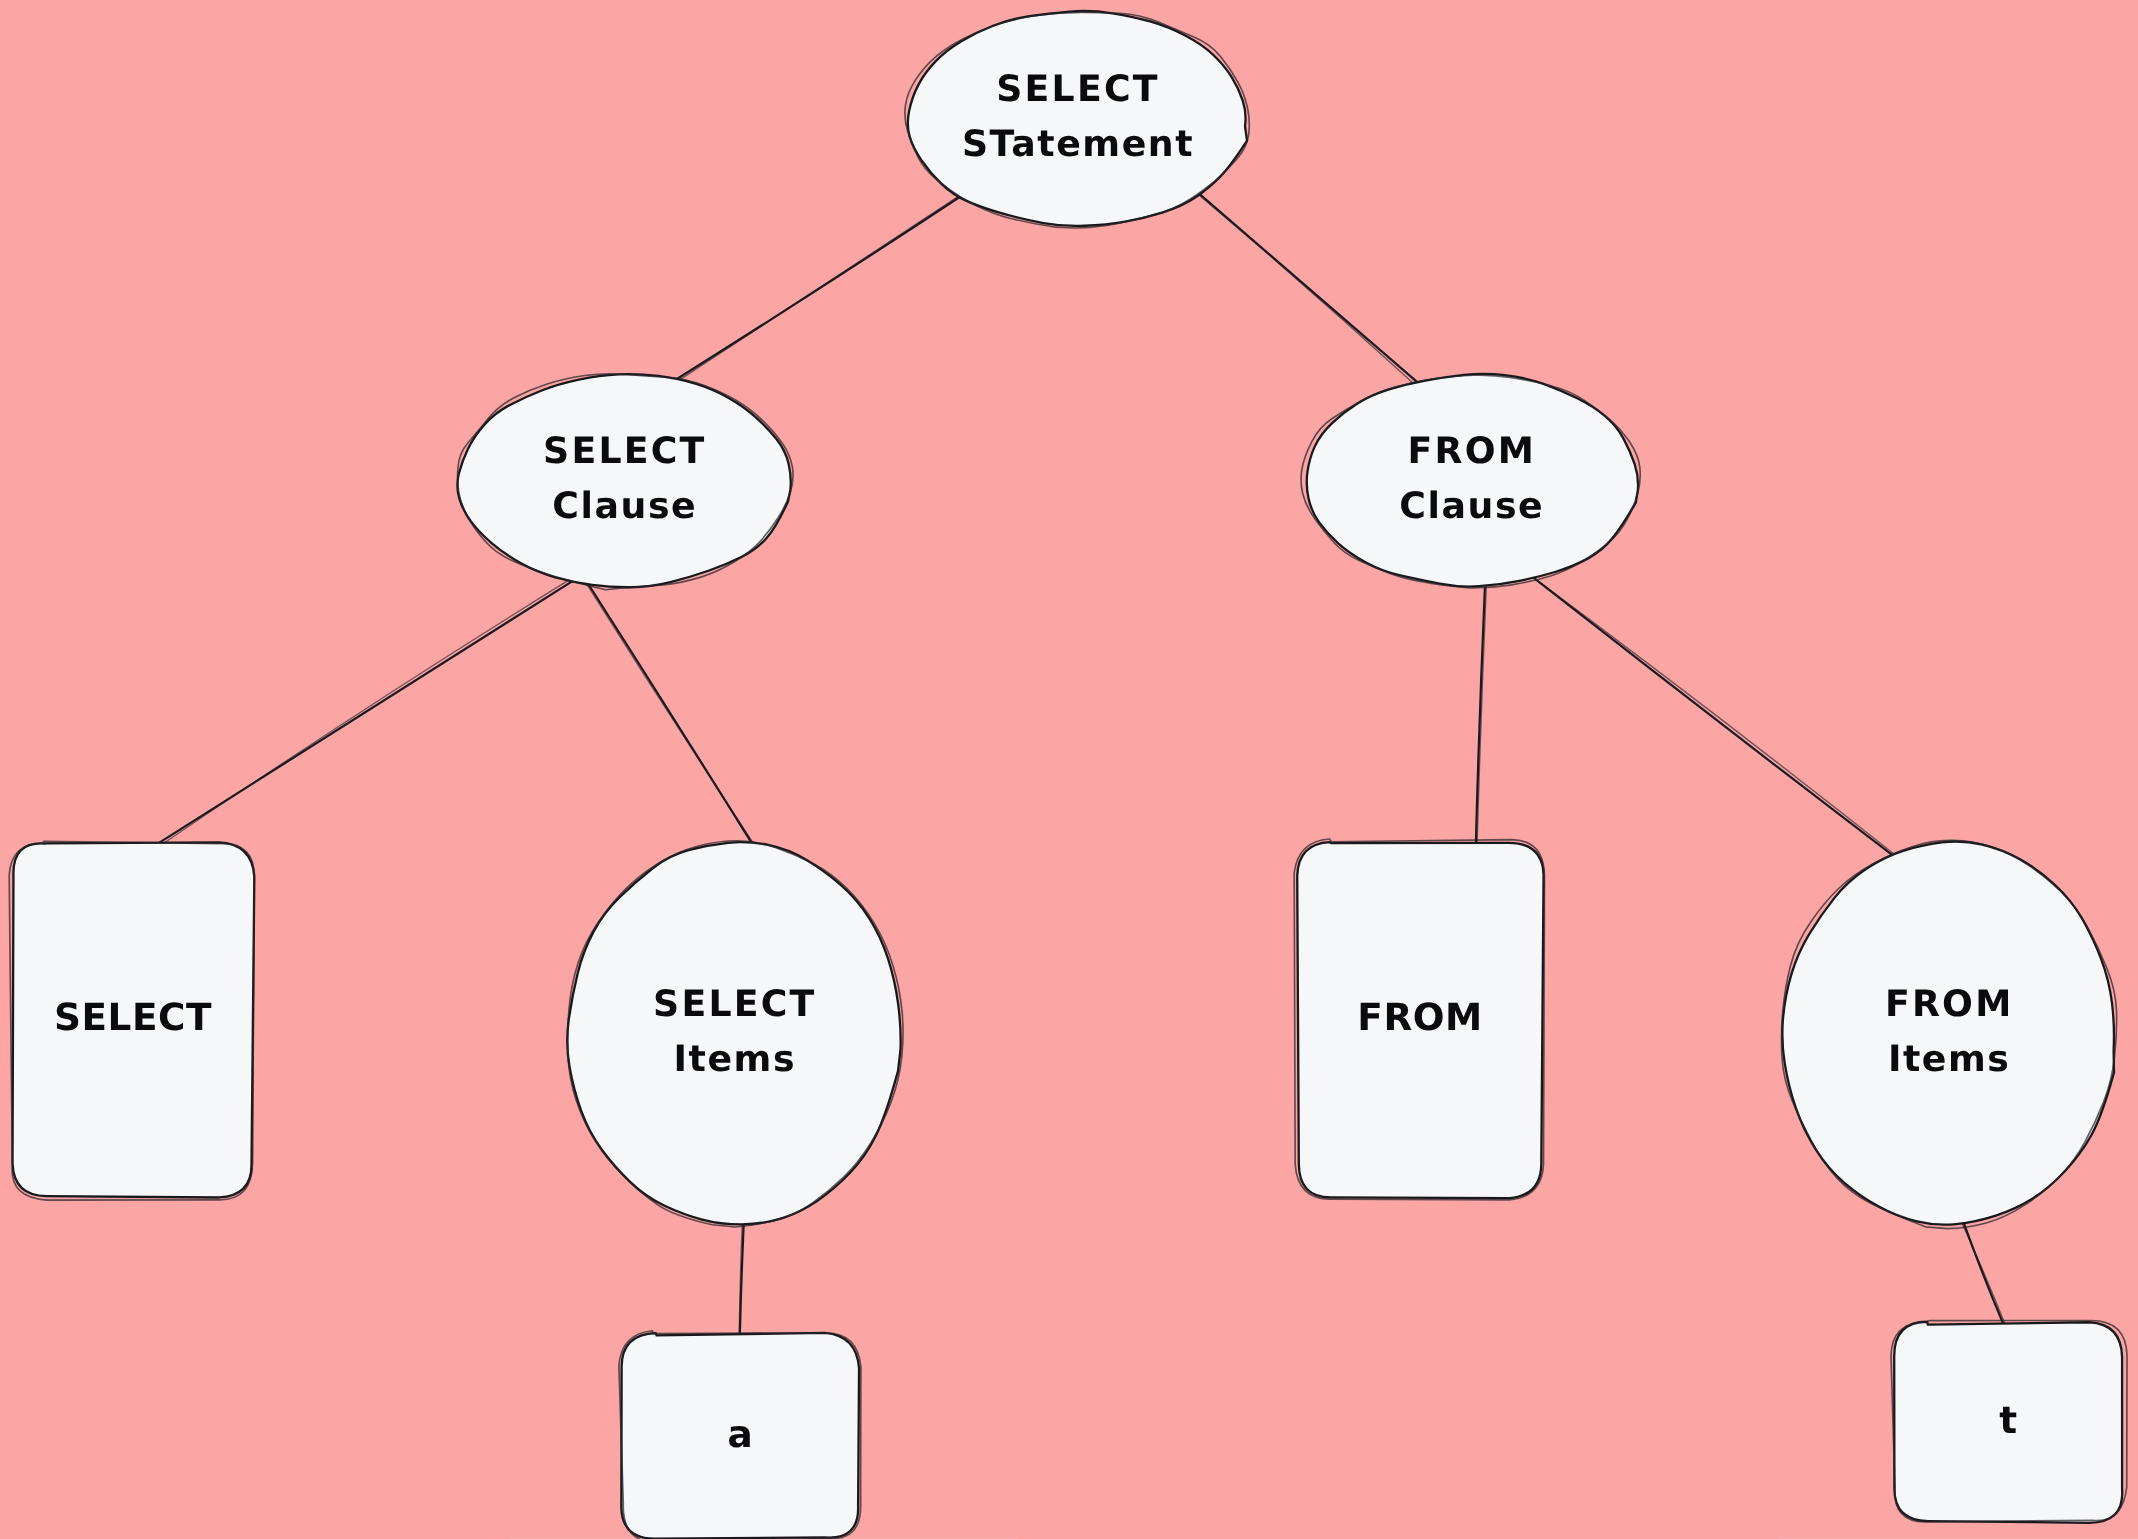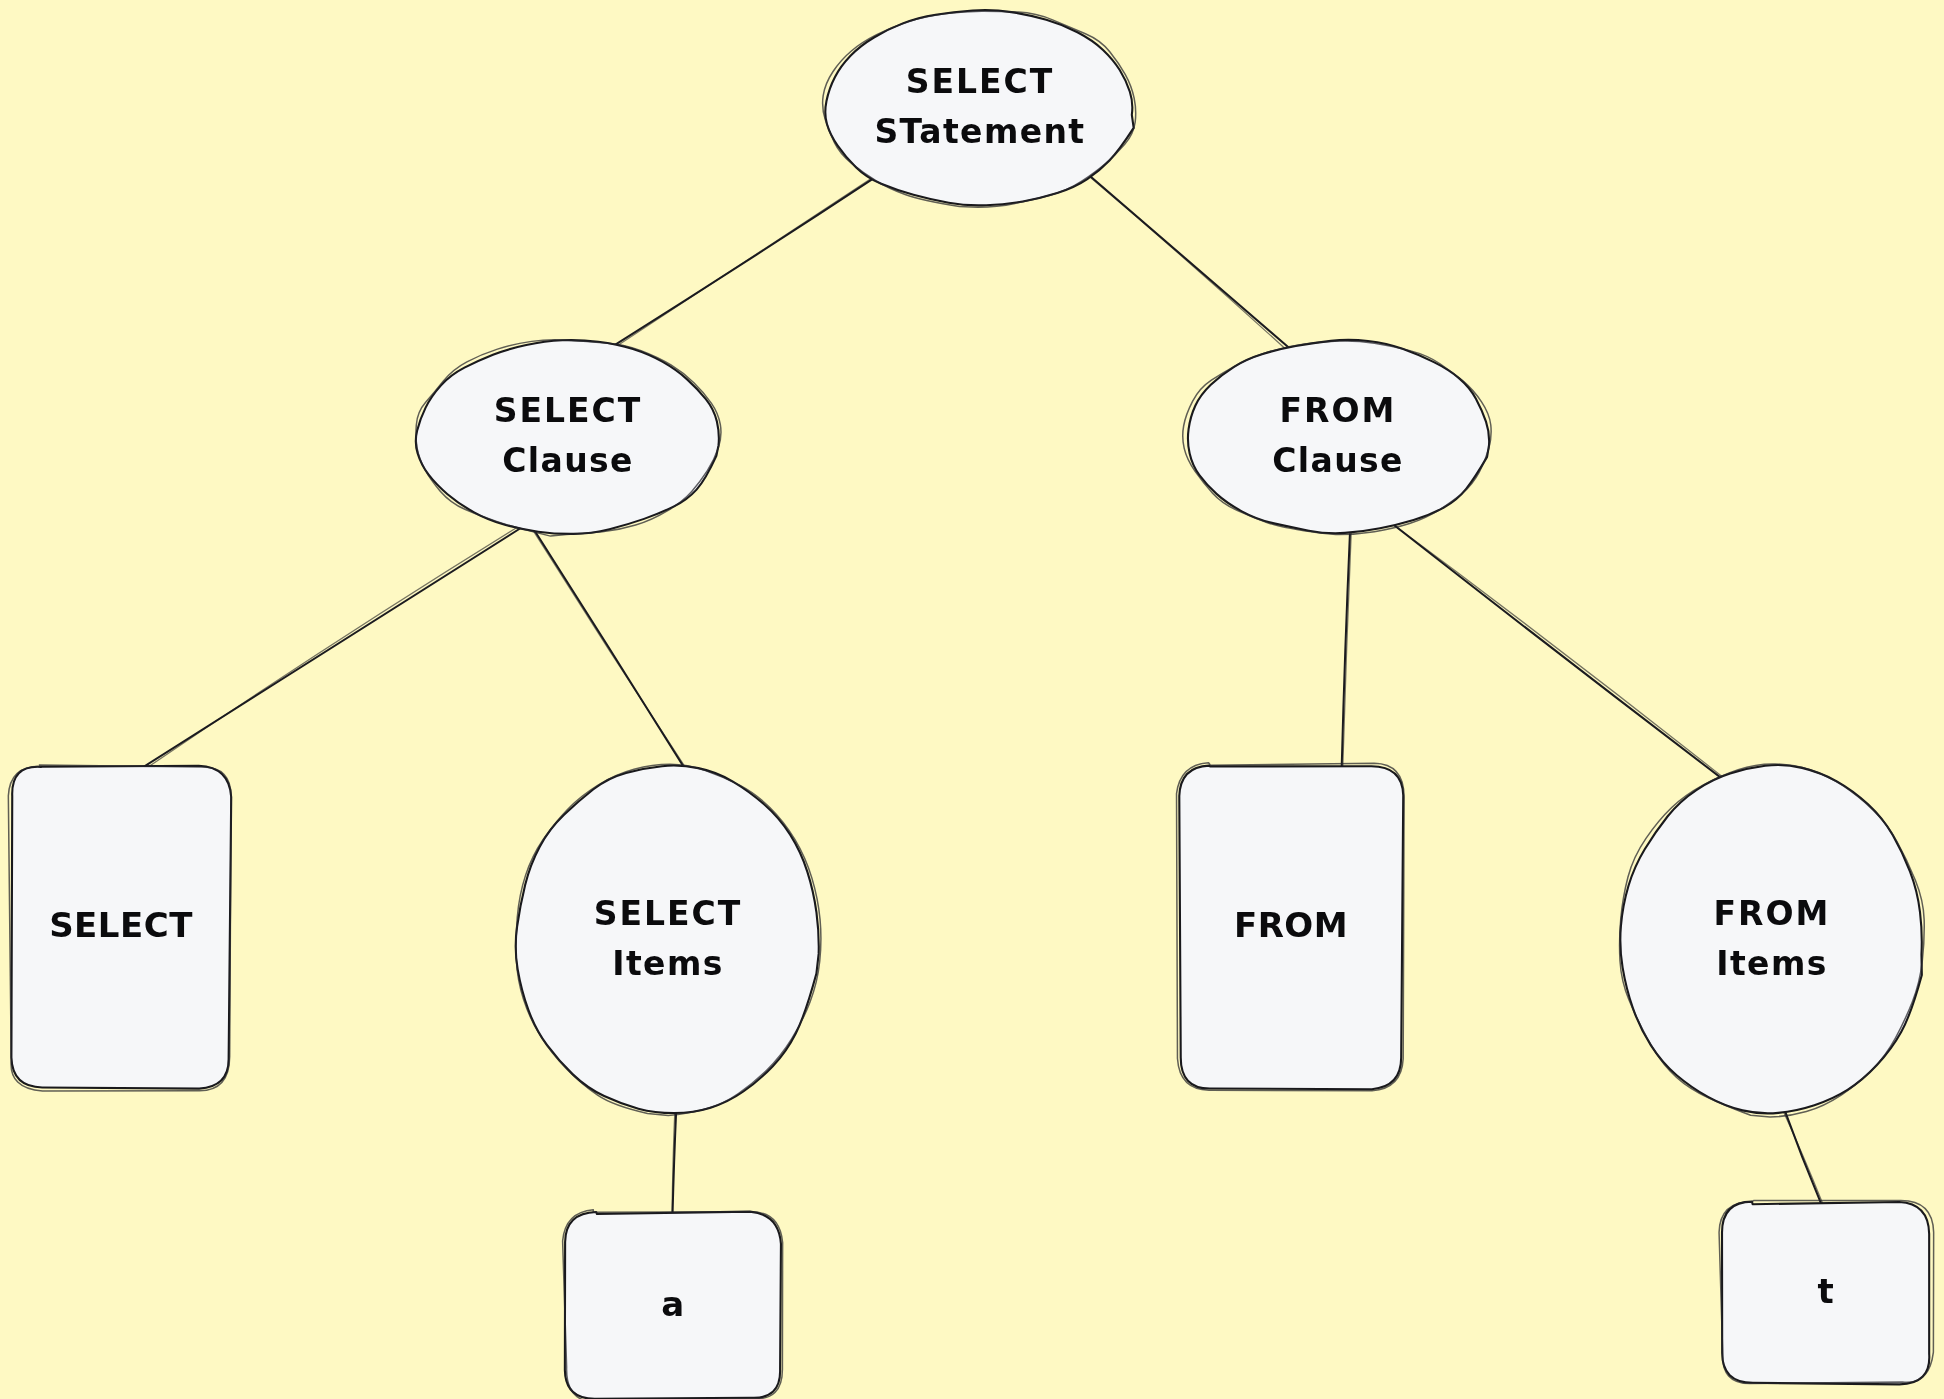--- a/index.html
+++ b/index.html
@@ -11,21 +11,21 @@
   body {
     width: 1944px;
     height: 1399px;
     overflow: hidden;
     font-family: "DejaVu Sans", sans-serif;
   }
   #diagram-root {
     position: relative;
     width: 1944px;
     height: 1399px;
-    background: #fef9c3;
+    background: #fca5a5;
   }
   svg#tree-canvas {
     position: absolute;
     top: 0;
     left: 0;
     width: 1944px;
     height: 1399px;
     display: block;
   }
   .node-shape {

